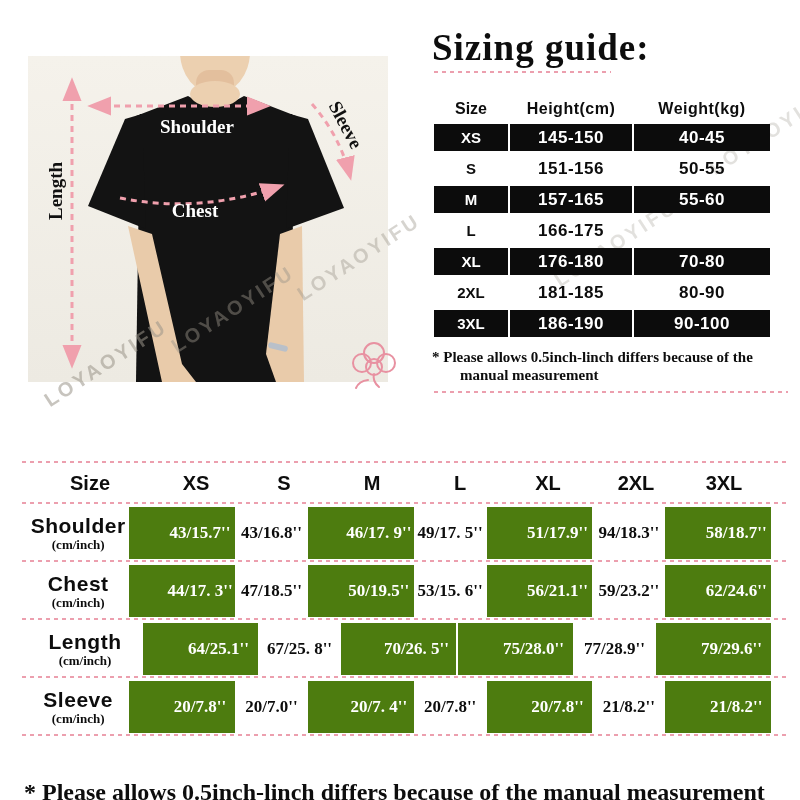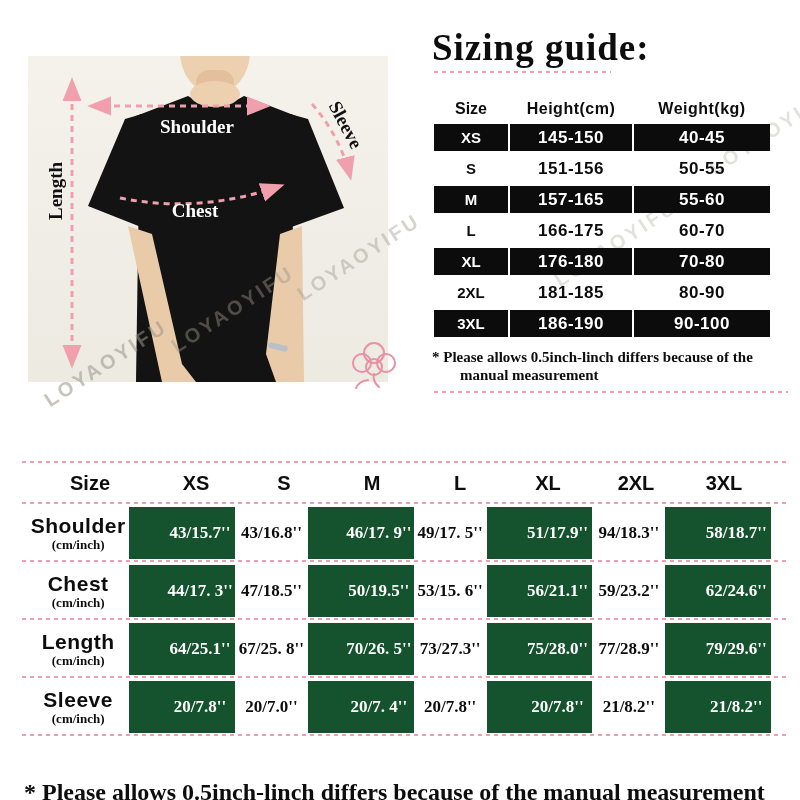--- a/index.html
+++ b/index.html
@@ -41,21 +41,21 @@
             font-weight:bold;font-size:36px;letter-spacing:1px;}
   .bt-head{position:absolute;left:28px;top:464px;width:744px;display:flex;height:38px;align-items:center;}
   .bt-hlabel{width:124px;text-align:center;font-weight:bold;font-size:20px;}
   .bt-hcell{width:88px;text-align:center;font-weight:bold;font-size:20px;}
   .bt-row{position:absolute;left:28px;width:744px;display:flex;height:58px;align-items:center;}
   .bt-label{width:124px;text-align:center;}
   .bt-label .name{font-size:21px;font-weight:bold;letter-spacing:.5px;}
   .bt-label .unit{font-family:"Liberation Serif",serif;font-weight:bold;font-size:13px;margin-top:-1px;}
   .bt-cell{width:88px;height:58px;display:flex;align-items:center;justify-content:center;
            font-family:"Liberation Serif",serif;font-weight:bold;font-size:17px;}
-  .bt-cell.dark{background:#14532d;color:#ffffff;width:86px;height:52px;margin:0 1px;padding-left:36px;}
+  .bt-cell.dark{background:#4d7c0f;color:#ffffff;width:86px;height:52px;margin:0 1px;padding-left:36px;}
   .bt-note{position:absolute;left:24px;top:779px;width:770px;font-family:"Liberation Serif",serif;
            font-weight:bold;font-size:24px;}
 </style>
 </head>
 <body>
 
 <div class="canvas">
 
   <div class="photo">
     <svg width="360" height="326" viewBox="0 0 360 326">
@@ -147,21 +147,20 @@
       <div class="g-cell g-c3">50-55</div>
     </div>
     <div class="g-row dark">
       <div class="g-cell g-c1">M</div>
       <div class="g-cell g-c2">157-165</div>
       <div class="g-cell g-c3">55-60</div>
     </div>
     <div class="g-row">
       <div class="g-cell g-c1">L</div>
       <div class="g-cell g-c2">166-175</div>
-      <div class="g-cell g-c3">60-70</div>
     </div>
     <div class="g-row dark">
       <div class="g-cell g-c1">XL</div>
       <div class="g-cell g-c2">176-180</div>
       <div class="g-cell g-c3">70-80</div>
     </div>
     <div class="g-row">
       <div class="g-cell g-c1">2XL</div>
       <div class="g-cell g-c2">181-185</div>
       <div class="g-cell g-c3">80-90</div>
@@ -224,21 +223,20 @@
   <div class="dash abs" style="left:22px;top:618px;width:766px;"></div>
 
   <div class="bt-row" style="top:620px;">
     <div class="bt-label">
       <div class="name">Length</div>
       <div class="unit">(cm/inch)</div>
     </div>
     <div class="bt-cell dark">64/25.1''</div>
     <div class="bt-cell">67/25. 8''</div>
     <div class="bt-cell dark">70/26. 5''</div>
-    <div class="bt-cell">73/27.3''</div>
     <div class="bt-cell dark">75/28.0''</div>
     <div class="bt-cell">77/28.9''</div>
     <div class="bt-cell dark">79/29.6''</div>
   </div>
   <div class="dash abs" style="left:22px;top:676px;width:766px;"></div>
 
   <div class="bt-row" style="top:678px;">
     <div class="bt-label">
       <div class="name">Sleeve</div>
       <div class="unit">(cm/inch)</div>

